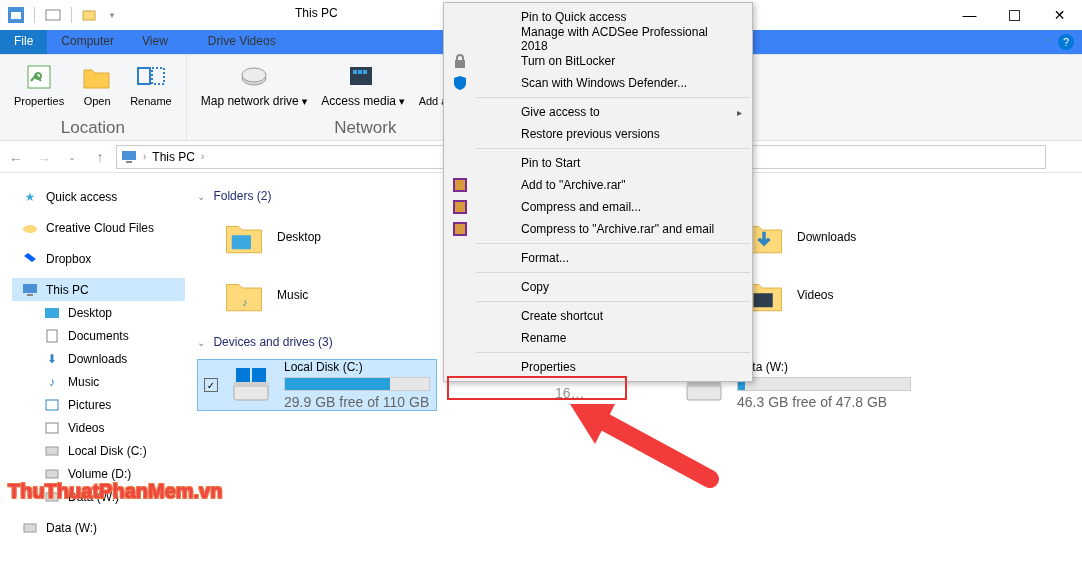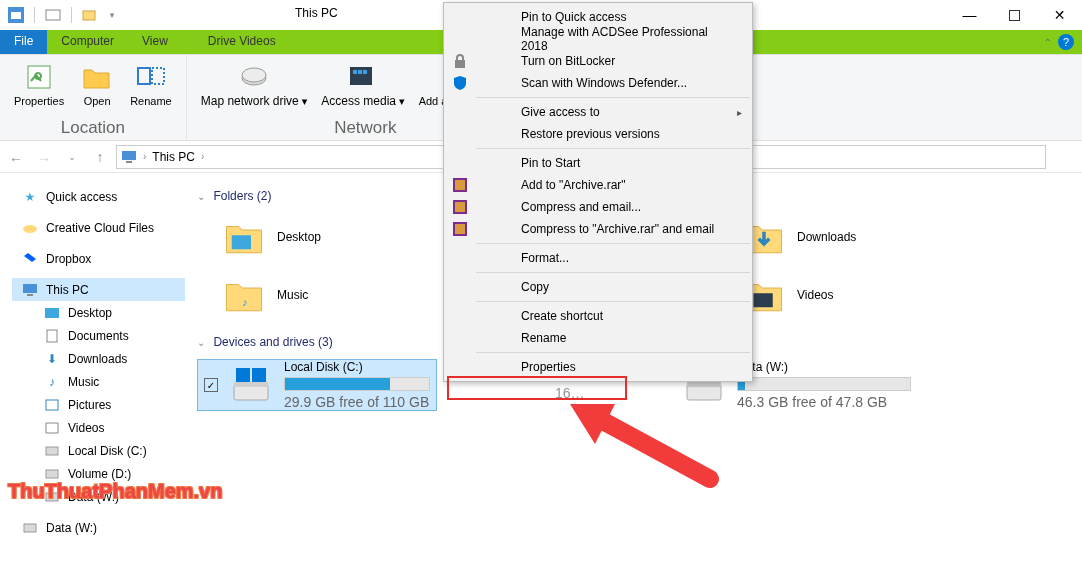--- a/index.html
+++ b/index.html
@@ -10,21 +10,21 @@
 .titlebar-left { display: flex; align-items: center; gap: 6px; padding-left: 8px; }
 .qat-icon { width: 16px; height: 16px; display: flex; align-items: center; justify-content: center; }
 .qat-divider { width: 1px; height: 16px; background: #ccc; margin: 0 4px; }
 .manage-tab { position: absolute; left: 198px; top: 0; height: 30px; display: flex; flex-direction: column; align-items: center; }
 .manage-tab .top { background: #8cc63f; color: #333; padding: 0 20px; height: 22px; line-height: 22px; font-size: 12px; }
 .title-text { position: absolute; left: 295px; top: 6px; font-size: 12px; }
 .window-controls { position: absolute; right: 0; top: 0; display: flex; }
 .window-controls div { width: 45px; height: 30px; display: flex; align-items: center; justify-content: center; font-size: 14px; }
 
 
-.tabstrip { height: 25px; display: flex; align-items: flex-end; background: #84cc16; border-bottom: 1px solid #e1e1e1; }
+.tabstrip { height: 25px; display: flex; align-items: flex-end; background: #3b82f6; border-bottom: 1px solid #e1e1e1; }
 .file-tab { background: #1979ca; color: #fff; padding: 4px 14px; height: 24px; }
 .tab { padding: 4px 14px; height: 24px; color: #333; }
 .drive-tools { margin-left: 12px; padding: 4px 14px; }
 .help-corner { position: absolute; right: 8px; top: 34px; display: flex; align-items: center; gap: 6px; }
 .chevron-up { font-size: 10px; color: #666; }
 .help-icon { width: 16px; height: 16px; border-radius: 50%; background: #0078d7; color: #fff; display: flex; align-items: center; justify-content: center; font-size: 11px; }
 
 
 .ribbon { height: 86px; background: #f5f6f7; border-bottom: 1px solid #e1e1e1; display: flex; }
 .ribbon-group { display: flex; flex-direction: column; align-items: center; padding: 4px 8px 2px; border-right: 1px solid #e5e5e5; }

